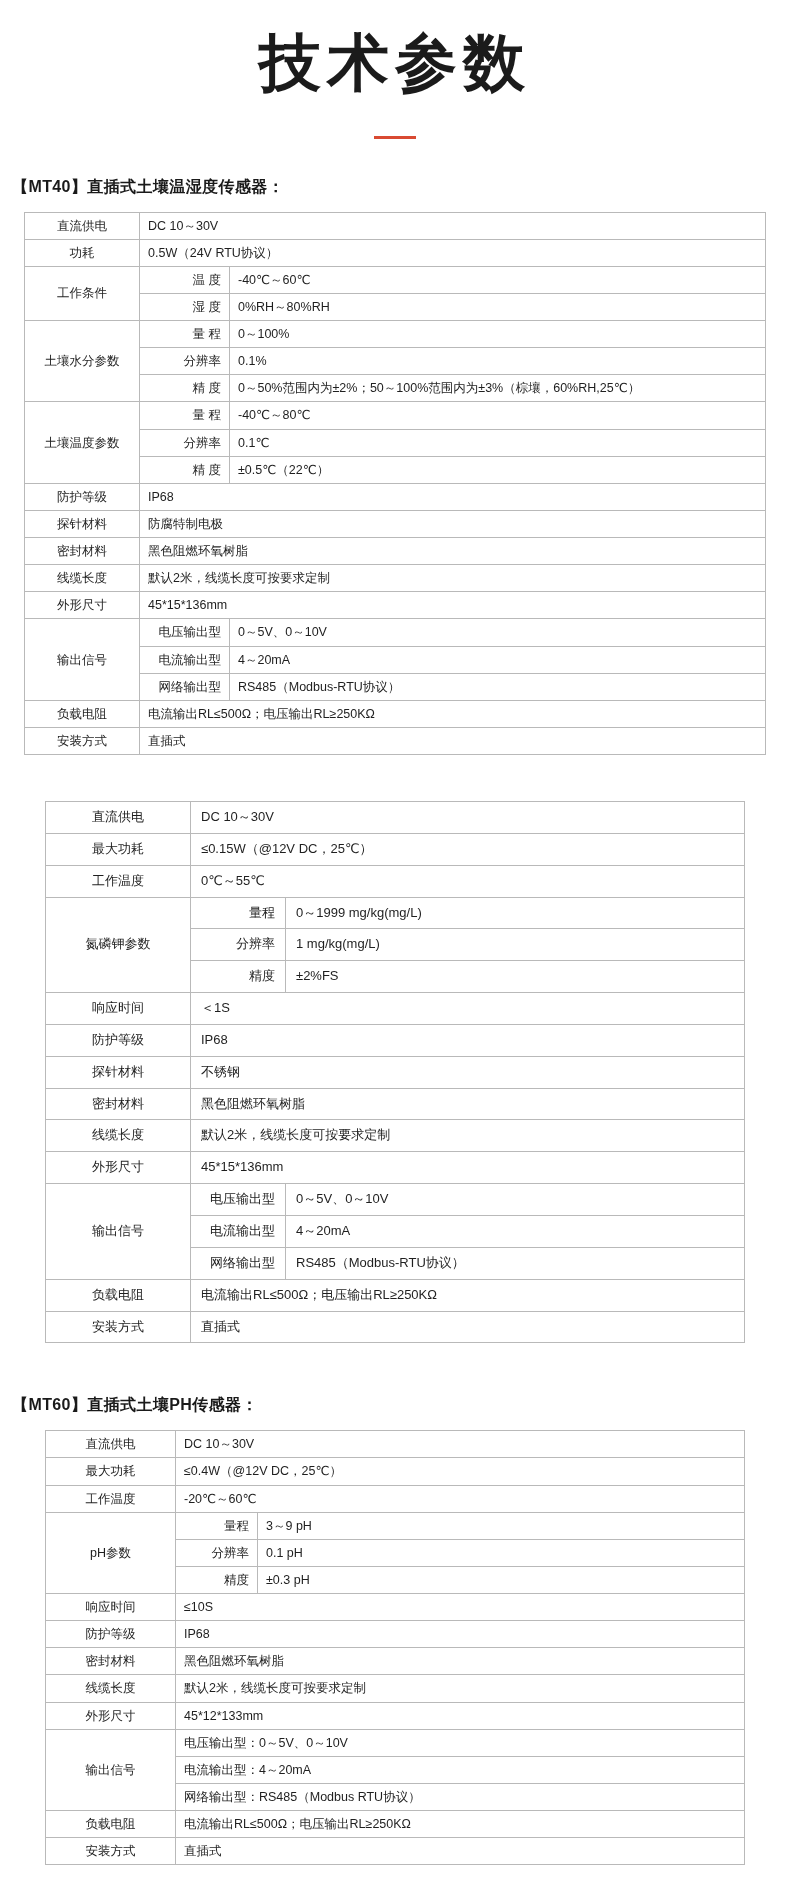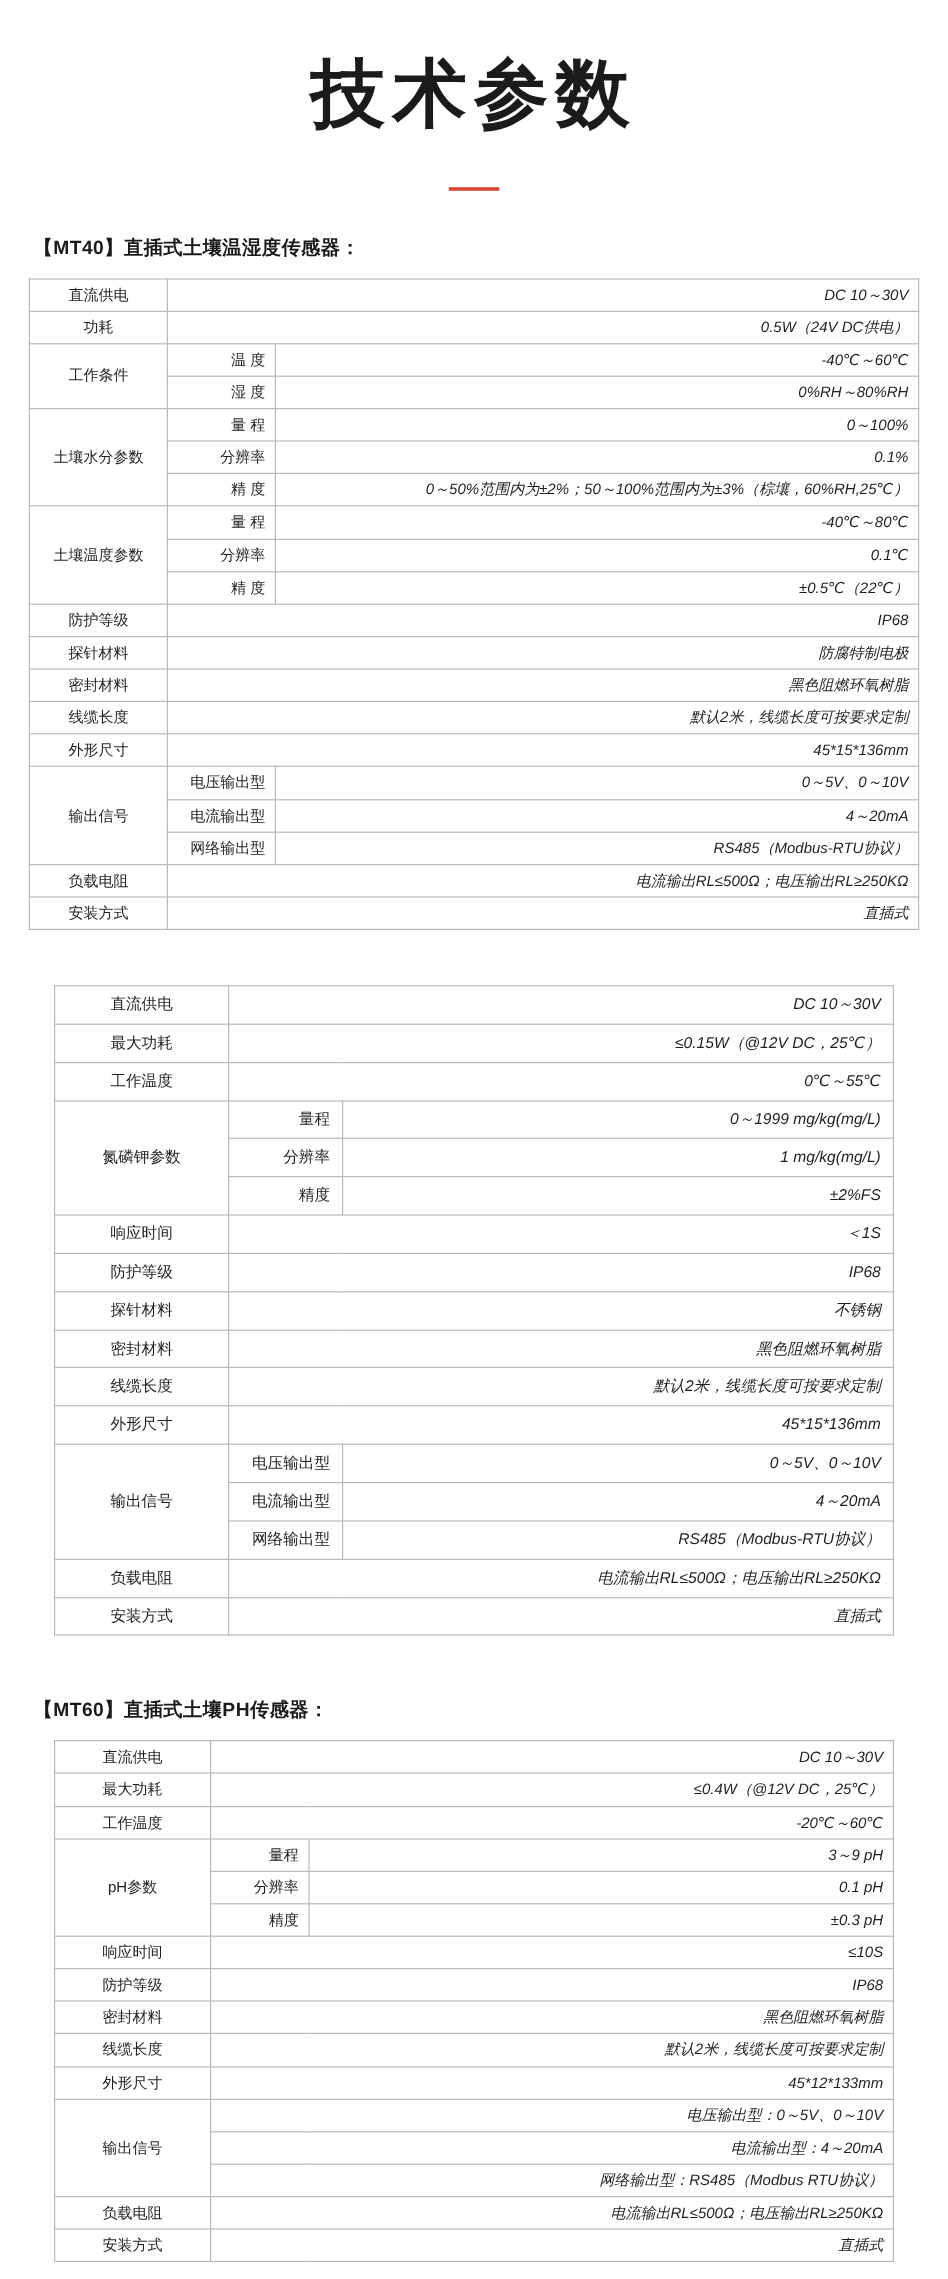--- a/index.html
+++ b/index.html
@@ -18,38 +18,38 @@
     width: 790px;
     box-sizing: border-box;
     padding: 0 0 40px 0;
   }
   .title {
     text-align: center;
     font-size: 62px;
     font-weight: bold;
     letter-spacing: 6px;
     color: #1b1b1b;
-    padding-top: 44px;
+    padding-top: 24px;
     line-height: 1.25;
-    font-family: Liberation Mono, monospace;
+    font-family: Liberation Sans, sans-serif;
   }
   .title-rule {
     width: 42px;
     height: 3px;
     background: #d94a32;
     margin: 34px auto 0 auto;
   }
   .section {
     margin-top: 38px;
   }
   .section-heading {
     font-size: 16px;
     font-weight: bold;
     color: #1a1a1a;
-    padding-left: 28px;
+    padding-left: 12px;
     margin-bottom: 14px;
     letter-spacing: .4px;
   }
   table.spec {
     border-collapse: collapse;
     margin: 0 auto;
     table-layout: fixed;
     background: #fff;
   }
   table.spec td {
@@ -63,22 +63,21 @@
   }
   td.lbl {
     text-align: center;
     font-weight: normal;
     margin-left: 38px;
   }
   td.sub {
     text-align: right;
   }
   td.val {
-    text-align: right;
-    font-style: italic;
+    text-align: left;
   }
   
   #t40 { width: 742px; }
   #t40 .c1 { width: 115px; }
   #t40 .c2 { width: 90px; }
   
   #t50 { width: 700px; }
   #t50 td { padding: 6px 10px; font-size: 13px; }
   #t50 .c1 { width: 145px; }
   #t50 .c2 { width: 95px; }
@@ -105,21 +104,21 @@
           <col class="c2">
           <col>
         </colgroup>
       <tbody>
           <tr>
             <td class="lbl">直流供电</td>
             <td class="val" colspan="2">DC 10～30V</td>
           </tr>
           <tr>
             <td class="lbl">功耗</td>
-            <td class="val" colspan="2">0.5W（24V DC供电）</td>
+            <td class="val" colspan="2">0.5W（24V RTU协议）</td>
           </tr>
           <tr>
             <td class="lbl" rowspan="2">工作条件</td>
             <td class="sub">温  度</td>
             <td class="val">-40℃～60℃</td>
           </tr>
           <tr>
             <td class="sub">湿  度</td>
             <td class="val">0%RH～80%RH</td>
           </tr>

